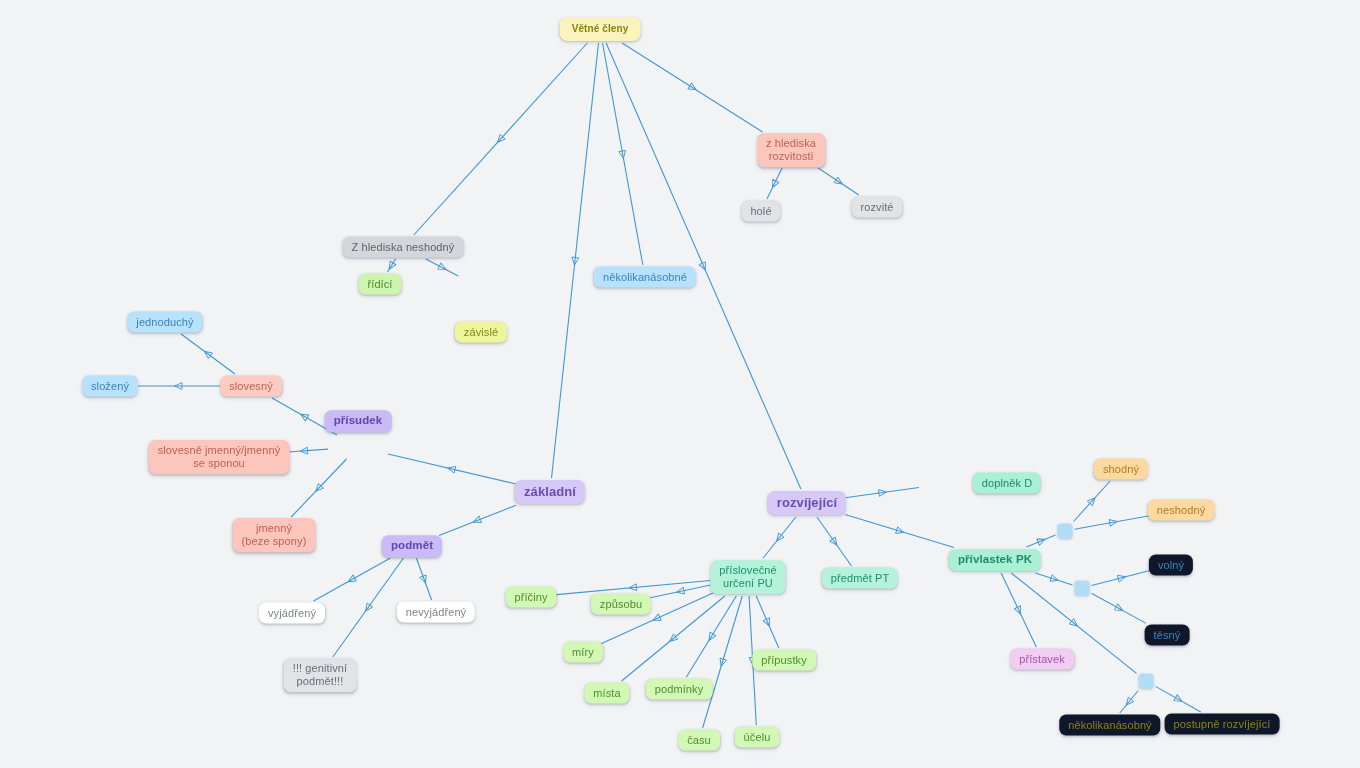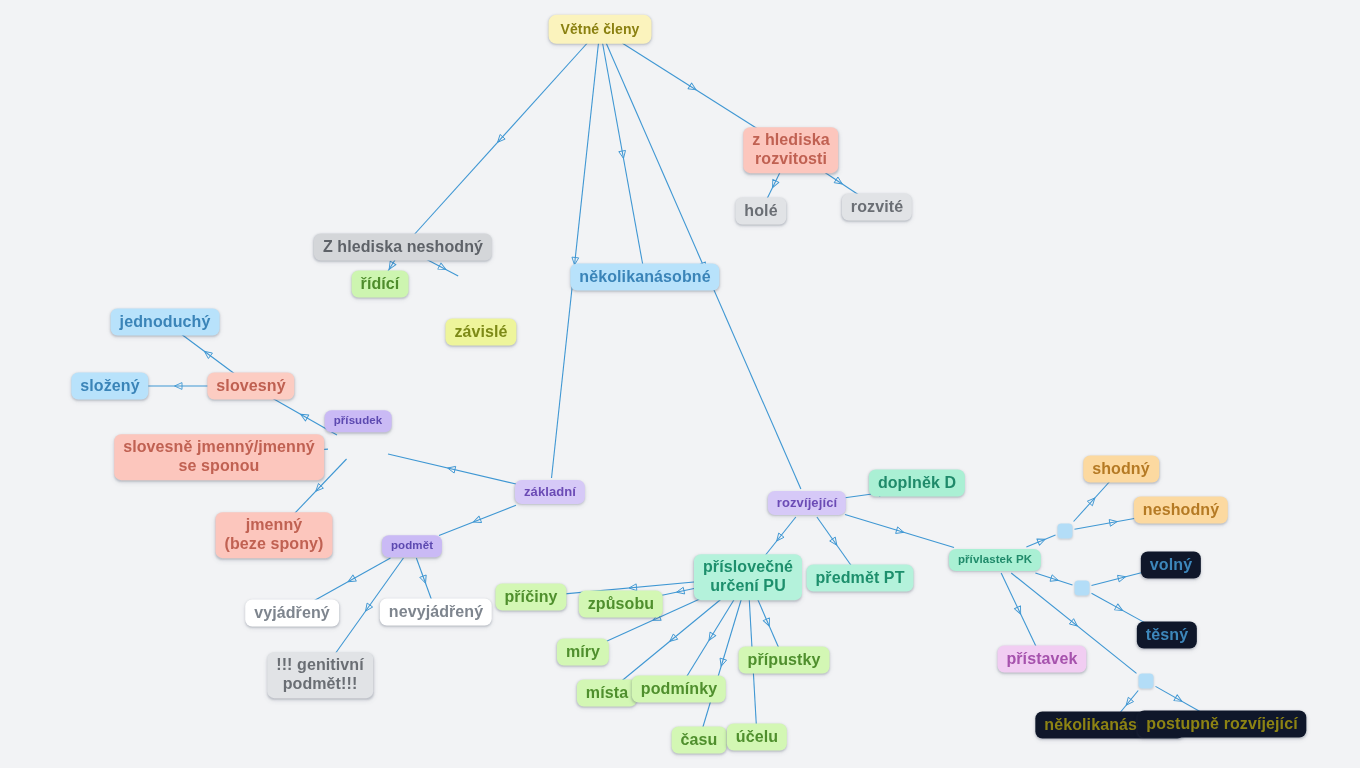--- a/index.html
+++ b/index.html
@@ -21,24 +21,24 @@
     border-radius:7px;
     padding:4px 9px;
     line-height:1.18;
     white-space:pre;
     box-shadow:0 1px 2px rgba(60,70,90,.22), 0 2px 5px rgba(60,70,90,.10);
     transform:translate(-50%,-50%);
     font-weight:600;
     letter-spacing:.1px;
     user-select:none;
   }
-  .node.root{font-size:14px;font-weight:700;border-radius:8px;padding:6px 12px;}
+  .node.root{font-size:10px;font-weight:700;border-radius:8px;padding:6px 12px;}
   .node.big{font-size:13px;font-weight:700;}
   .node.mid{font-size:11.5px;}
-  .node.sm{font-size:16px;font-weight:700;}
+  .node.sm{font-size:11px;font-weight:400;}
   .junction{
     position:absolute;
     width:15px;height:15px;
     border-radius:4px;
     background:#b3ddf7;
     transform:translate(-50%,-50%);
     box-shadow:0 1px 2px rgba(60,70,90,.18);
   }
   
   .c-yellow   {background:#fbf3bd;color:#8a8010;}
@@ -168,21 +168,21 @@
 se sponou</div>
     <div class="node sm c-red" style="left: 274px; top: 535px; min-width: 68px; min-height: 32px;">jmenný
 (beze spony)</div>
     <div class="node big c-purple" style="left: 550px; top: 492px; min-width: 64px; min-height: 24px; border-radius: 7px;">základní</div>
     <div class="node mid c-purple2" style="left: 412px; top: 546px; min-width: 50px; min-height: 20px;">podmět</div>
     <div class="node sm c-white" style="left: 292px; top: 613px; min-width: 58px; min-height: 20px;">vyjádřený</div>
     <div class="node sm c-white" style="left: 436px; top: 612px; min-width: 68px; min-height: 20px;">nevyjádřený</div>
     <div class="node sm c-gray2" style="left: 320px; top: 675px; min-width: 64px; min-height: 32px;">!!! genitivní
 podmět!!!</div>
     <div class="node big c-purple" style="left: 807px; top: 503px; min-width: 72px; min-height: 24px;">rozvíjející</div>
-    <div class="node sm c-mint" style="left: 917px; top: 483px; min-width: 60px; min-height: 20px; text-align: center;">doplněk D</div>
+    <div class="node sm c-mint" style="left: 1007px; top: 483px; min-width: 60px; min-height: 20px; text-align: center;">doplněk D</div>
     <div class="node sm c-mint2" style="left: 860px; top: 578px; min-width: 64px; min-height: 20px;">předmět PT</div>
     <div class="node sm c-mint2" style="left: 748px; top: 577px; min-width: 66px; min-height: 34px;">příslovečné
 určení PU</div>
     <div class="node sm c-green2" style="left: 531px; top: 597px; min-width: 42px; min-height: 20px;">příčiny</div>
     <div class="node sm c-green2" style="left: 621px; top: 604px; min-width: 52px; min-height: 20px;">způsobu</div>
     <div class="node sm c-green2" style="left: 583px; top: 652px; min-width: 32px; min-height: 20px;">míry</div>
     <div class="node sm c-green2" style="left: 607px; top: 693px; min-width: 36px; min-height: 20px;">místa</div>
     <div class="node sm c-green2" style="left: 679px; top: 689px; min-width: 56px; min-height: 20px;">podmínky</div>
     <div class="node sm c-green2" style="left: 699px; top: 740px; min-width: 32px; min-height: 20px;">času</div>
     <div class="node sm c-green2" style="left: 757px; top: 737px; min-width: 34px; min-height: 20px;">účelu</div>

